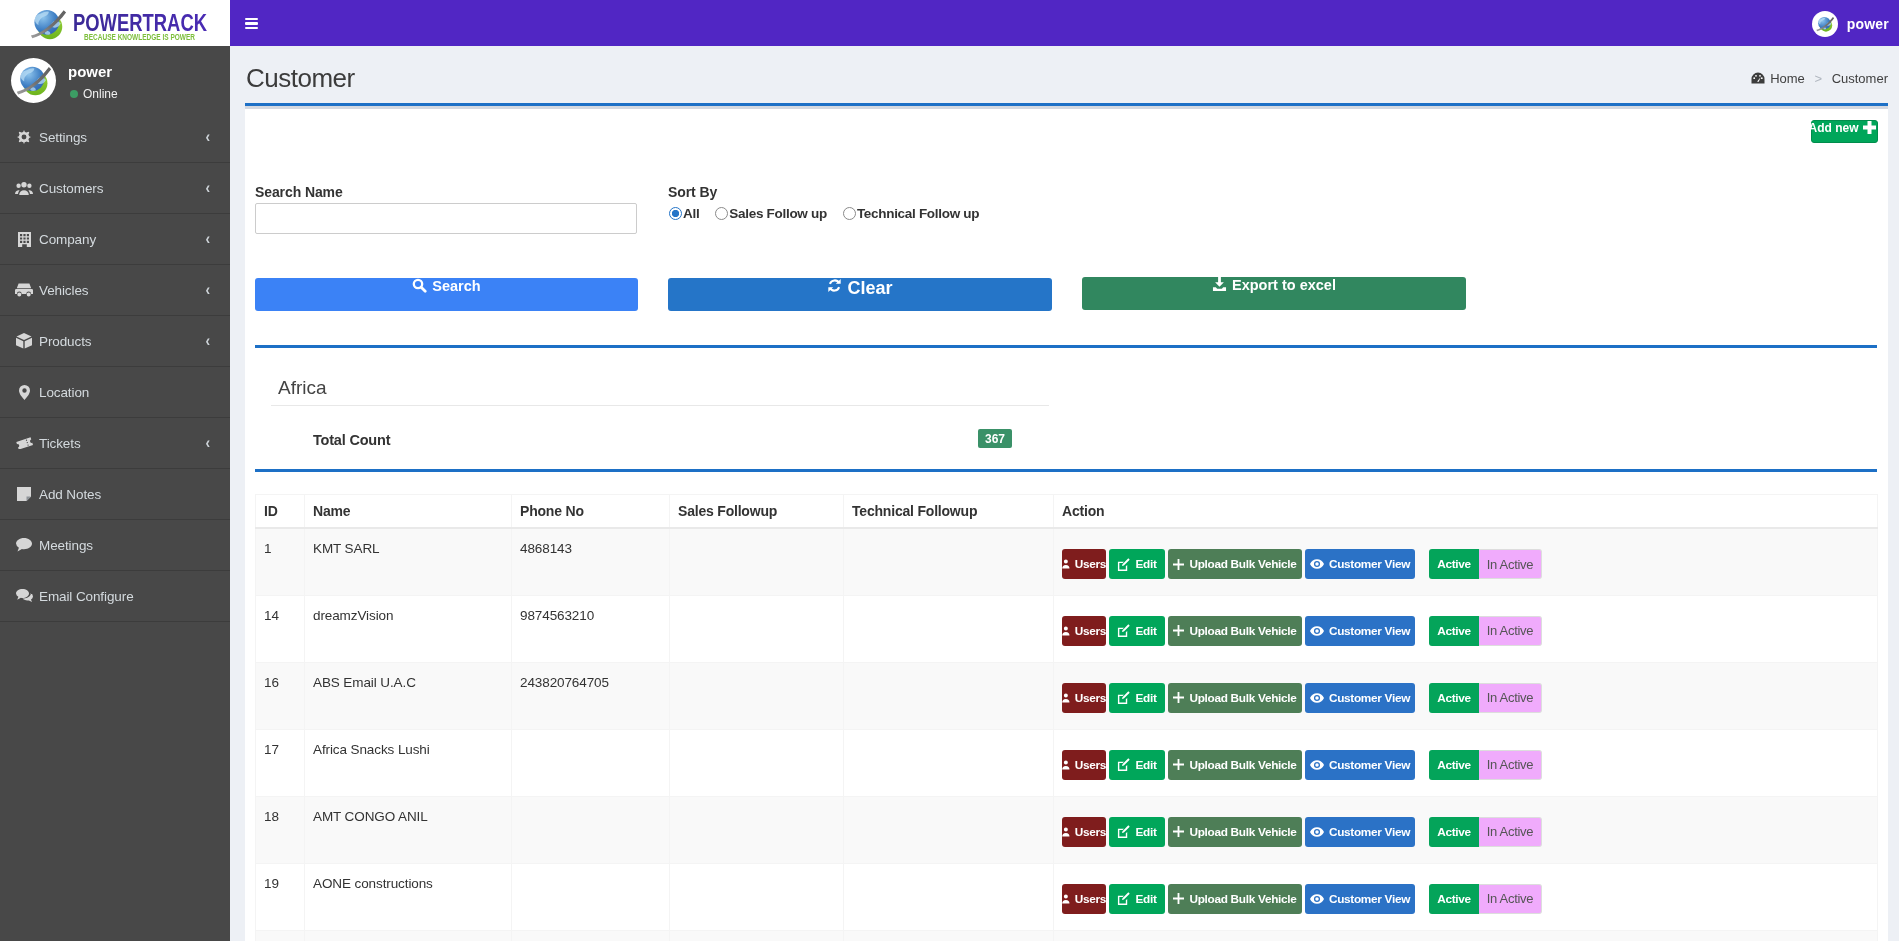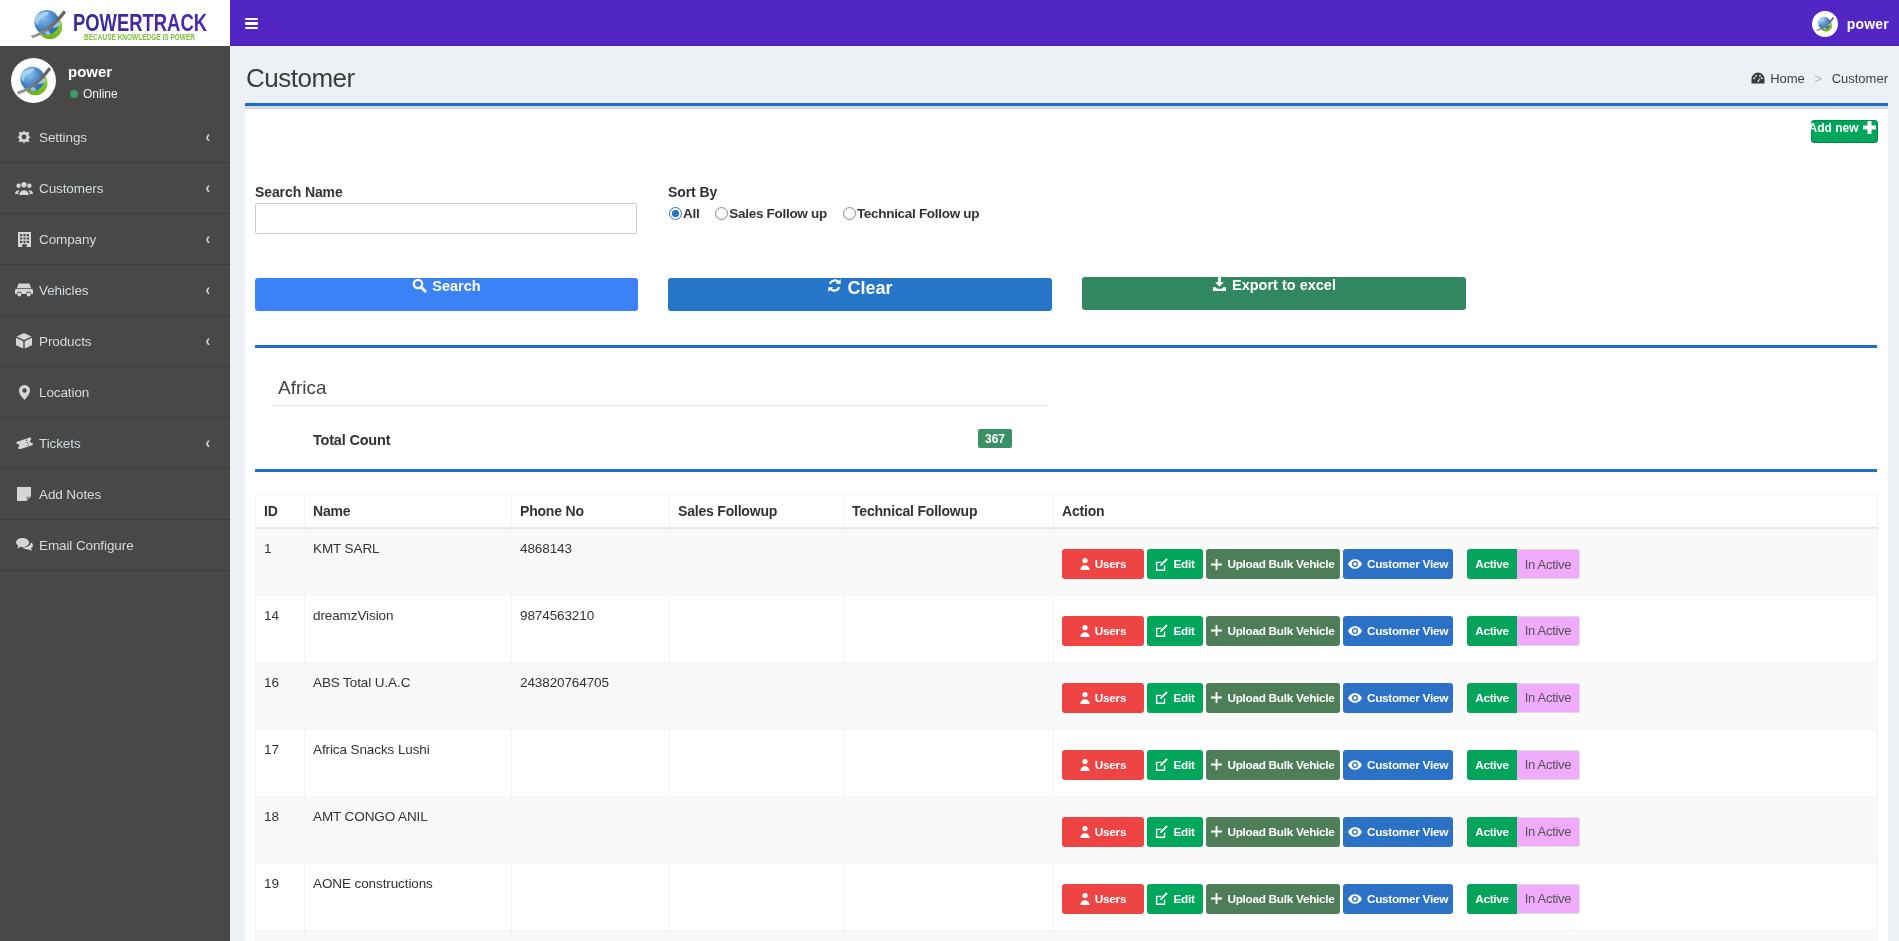--- a/index.html
+++ b/index.html
@@ -64,21 +64,21 @@
 
 #tbl { position:absolute; left:255px; top:494px; border-collapse:collapse; table-layout:fixed; font-size:13.5px; letter-spacing:-0.1px; }
 #tbl th, #tbl td { border:1px solid #f4f4f4; vertical-align:top; text-align:left; }
 #tbl th { font-size:14px; font-weight:700; padding:8px 8px; height:33px; border-bottom:2px solid #e9e9e9; letter-spacing:-0.2px; }
 #tbl td { padding:12px 8px 9px; height:67px; }
 #tbl td.acts { padding-top:20px; }
 #tbl tr.odd td { background:#f9f9f9; }
 .acts { white-space:nowrap; }
 .tb { display:inline-flex; align-items:center; justify-content:center; height:30px; border-radius:3px; color:#fff; font-weight:700; font-size:11.8px; letter-spacing:-0.3px; vertical-align:middle; }
 .tb svg { margin-right:5px; }
-.tb.users { width:82px; background:#ef4444; }
+.tb.users { width:44px; background:#7f1d1d;justify-content:flex-end; }
 .tb.edit { width:56px; background:#00a65a; margin-left:3px; }
 .tb.ubv { width:134px; background:#4e7e57; margin-left:3px; }
 .tb.cview { width:110px; background:#2b72c6; margin-left:3px; }
 .tb.act { width:50px; background:#04a45a; margin-left:14px; border-radius:3px 0 0 3px; }
 .tb.inact { width:63px; background:#f0abfc; color:#555; border:1px solid #ddd; border-left:none; border-radius:0 3px 3px 0; font-weight:400; font-size:13px; }
 </style>
 </head>
 <body>
 
 <div class="abs" id="logo">
@@ -177,20 +177,25 @@
             </g>
           </svg>
         </span>Tickets<span class="chev">‹</span></li>
     <li><span class="mi">
           <svg width="14" height="14" viewBox="0 0 14 14">
             <path d="M0 0 h14 v9.5 L9.5 14 H0 Z" fill="#d6d6d6"></path>
             <path d="M14 9.5 L9.5 14 v-4.5 Z" fill="#8f9499"></path>
           </svg>
         </span>Add Notes</li>
     <li><span class="mi">
+          <svg width="16" height="14" viewBox="0 0 16 14">
+            <path d="M8 0 C12.4 0 16 2.5 16 5.6 C16 8.7 12.4 11.2 8 11.2 A10 10 0 0 1 5.9 11 L1.5 13.5 L2.9 9.8 A5.4 5.4 0 0 1 0 5.6 C0 2.5 3.6 0 8 0 Z" fill="#d6d6d6"></path>
+          </svg>
+        </span>Meetings</li>
+    <li><span class="mi">
           <svg width="17" height="14" viewBox="0 0 17 14">
             <path d="M6.5 0 C10.1 0 13 2 13 4.5 C13 7 10.1 9 6.5 9 A8 8 0 0 1 4.9 8.8 L1.2 10.8 L2.4 7.8 A4.3 4.3 0 0 1 0 4.5 C0 2 2.9 0 6.5 0 Z" fill="#d6d6d6"></path>
             <path d="M14.5 4.1 a4 4 0 0 1 2.5 3.5 a3.6 3.6 0 0 1 -2 3 l1 2.5 -3.1-1.7 a7 7 0 0 1 -1.4 0.15 c-2.2 0 -4.1-0.9 -5-2.2 a9.3 9.3 0 0 0 1 0.05 c4.2 0 7.5-2.3 7.5-5.3 Z" fill="#d6d6d6"></path>
           </svg>
         </span>Email Configure</li>
   </ul>
 </div>
 
 <div class="abs" id="pgtitle">Customer</div>
 <div class="abs" id="crumb"><svg width="14" height="12" viewBox="0 0 14 12" style="vertical-align:-1px;margin-right:5px">
@@ -286,21 +291,21 @@
             </svg> Users</span><span class="tb edit"><svg width="13" height="13" viewBox="0 0 14 14">
               <path d="M1 4 h6.5 l-1.5 1.5 H2.5 v7 h7 V9 L11 7.5 V14 H1 Z M12.2 0.3 l1.5 1.5 -6.3 6.3 -2.1 0.6 0.6-2.1 Z" fill="#fff"></path>
             </svg> Edit</span><span class="tb ubv"><svg width="11" height="11" viewBox="0 0 12 12">
               <path d="M5 0 h2 v5 h5 v2 h-5 v5 h-2 v-5 h-5 v-2 h5 z" fill="#fff"></path>
             </svg> Upload Bulk Vehicle</span><span class="tb cview"><svg width="14" height="10" viewBox="0 0 16 11">
               <path d="M8 0 C11.5 0 14.5 2.2 16 5.5 C14.5 8.8 11.5 11 8 11 C4.5 11 1.5 8.8 0 5.5 C1.5 2.2 4.5 0 8 0 Z M8 2 a3.5 3.5 0 1 0 0 7 a3.5 3.5 0 0 0 0-7 Z M8 3.5 a2 2 0 1 1 0 4 a2 2 0 0 1 0-4 Z" fill="#fff"></path>
             </svg> Customer View</span><span class="tb act">Active</span><span class="tb inact">In Active</span></td>
       </tr>
     <tr class="odd">
         <td>16</td>
-        <td>ABS Total U.A.C</td>
+        <td>ABS Email U.A.C</td>
         <td>243820764705</td>
         <td></td>
         <td></td>
         <td class="acts"><span class="tb users"><svg width="10" height="12" viewBox="0 0 10 12">
               <path d="M5 0 a2.6 2.6 0 0 1 0 5.2 A2.6 2.6 0 0 1 5 0 Z M0.3 12 a4.7 4.7 0 0 1 9.4 0 Z" fill="#fff"></path>
             </svg> Users</span><span class="tb edit"><svg width="13" height="13" viewBox="0 0 14 14">
               <path d="M1 4 h6.5 l-1.5 1.5 H2.5 v7 h7 V9 L11 7.5 V14 H1 Z M12.2 0.3 l1.5 1.5 -6.3 6.3 -2.1 0.6 0.6-2.1 Z" fill="#fff"></path>
             </svg> Edit</span><span class="tb ubv"><svg width="11" height="11" viewBox="0 0 12 12">
               <path d="M5 0 h2 v5 h5 v2 h-5 v5 h-2 v-5 h-5 v-2 h5 z" fill="#fff"></path>
             </svg> Upload Bulk Vehicle</span><span class="tb cview"><svg width="14" height="10" viewBox="0 0 16 11">

